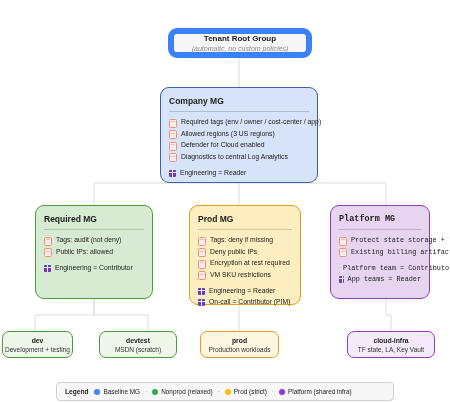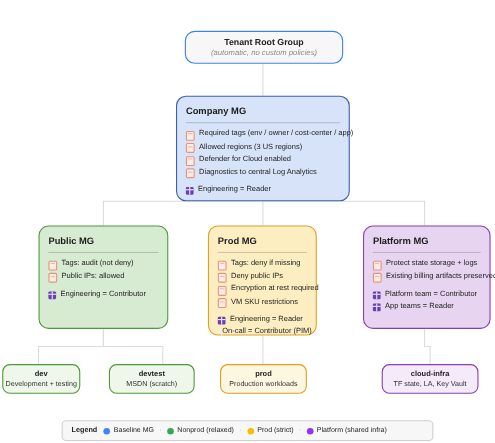--- a/index.html
+++ b/index.html
@@ -11,21 +11,21 @@
     overflow:hidden;
     -webkit-font-smoothing:antialiased;
   }
   #canvas{position:absolute;inset:0;}
   svg#wires{position:absolute;left:0;top:0;width:450px;height:403px;pointer-events:none;}
 
   .node{position:absolute;box-sizing:border-box;border-radius:9px;}
 
   
   .root{
-    background:#f7f7f7;border:1px solid #3b82f6;
+    background:#f7f7f7;border:6px solid #3b82f6;
     display:flex;flex-direction:column;align-items:center;justify-content:center;
   }
   .root-title{font-size:8px;font-weight:bold;color:#222;line-height:11px;}
   .root-sub{font-size:7px;font-style:italic;color:#8a8a8a;line-height:10px;}
 
   
   .mg{padding:7px 8px 8px 8px;}
   .mg-title{font-size:8.5px;font-weight:bold;color:#1c1c1c;line-height:12px;margin-bottom:4px;}
   .mg-rule{height:1px;background:rgba(0,0,0,.17);margin:0 0 5px 0;}
   .row{display:flex;align-items:flex-start;gap:4px;line-height:10px;margin-bottom:1px;}
@@ -133,38 +133,38 @@
 
     <div class="gap"></div>
 
     <div class="row">
       <span class="ic-role"></span>
       <span class="txt">Engineering = Reader</span>
     </div>
   </div>
 
   <div class="node mg c-green" style="left:35px;top:205px;width:118px;height:94px;">
-    <div class="mg-title">Public MG</div>
+    <div class="mg-title">Required MG</div>
     <div class="mg-rule"></div>
     <div class="row">
       <span class="ic ic-policy"></span>
       <span class="txt">Tags: audit (not deny)</span>
     </div>
     <div class="row">
       <span class="ic ic-policy"></span>
       <span class="txt">Public IPs: allowed</span>
     </div>
     <div class="gap"></div>
     <div class="row">
       <span class="ic-role"></span>
       <span class="txt">Engineering = Contributor</span>
     </div>
   </div>
 
-  <div class="node mg c-amber" style="left:189px;top:205px;width:99px;height:100px;">
+  <div class="node mg c-amber" style="left:189px;top:205px;width:112px;height:100px;">
     <div class="mg-title">Prod MG</div>
     <div class="mg-rule"></div>
     <div class="row">
       <span class="ic ic-policy"></span>
       <span class="txt">Tags: deny if missing</span>
     </div>
     <div class="row">
       <span class="ic ic-policy"></span>
       <span class="txt">Deny public IPs</span>
     </div>
@@ -180,21 +180,21 @@
     <div class="row">
       <span class="ic-role"></span>
       <span class="txt">Engineering = Reader</span>
     </div>
     <div class="row">
       <span class="ic-role"></span>
       <span class="txt">On-call = Contributor (PIM)</span>
     </div>
   </div>
 
-  <div class="node mg c-purple" style="left:330px;top:205px;width:116px;height:94px;">
+  <div class="node mg c-purple" style="left:330px;top:205px;width:100px;height:94px;font-family:Liberation Mono, monospace;">
     <div class="mg-title">Platform MG</div>
     <div class="mg-rule"></div>
     <div class="row">
       <span class="ic ic-policy"></span>
       <span class="txt">Protect state storage + logs</span>
     </div>
     <div class="row">
       <span class="ic ic-policy"></span>
       <span class="txt">Existing billing artifacts preserved</span>
     </div>

